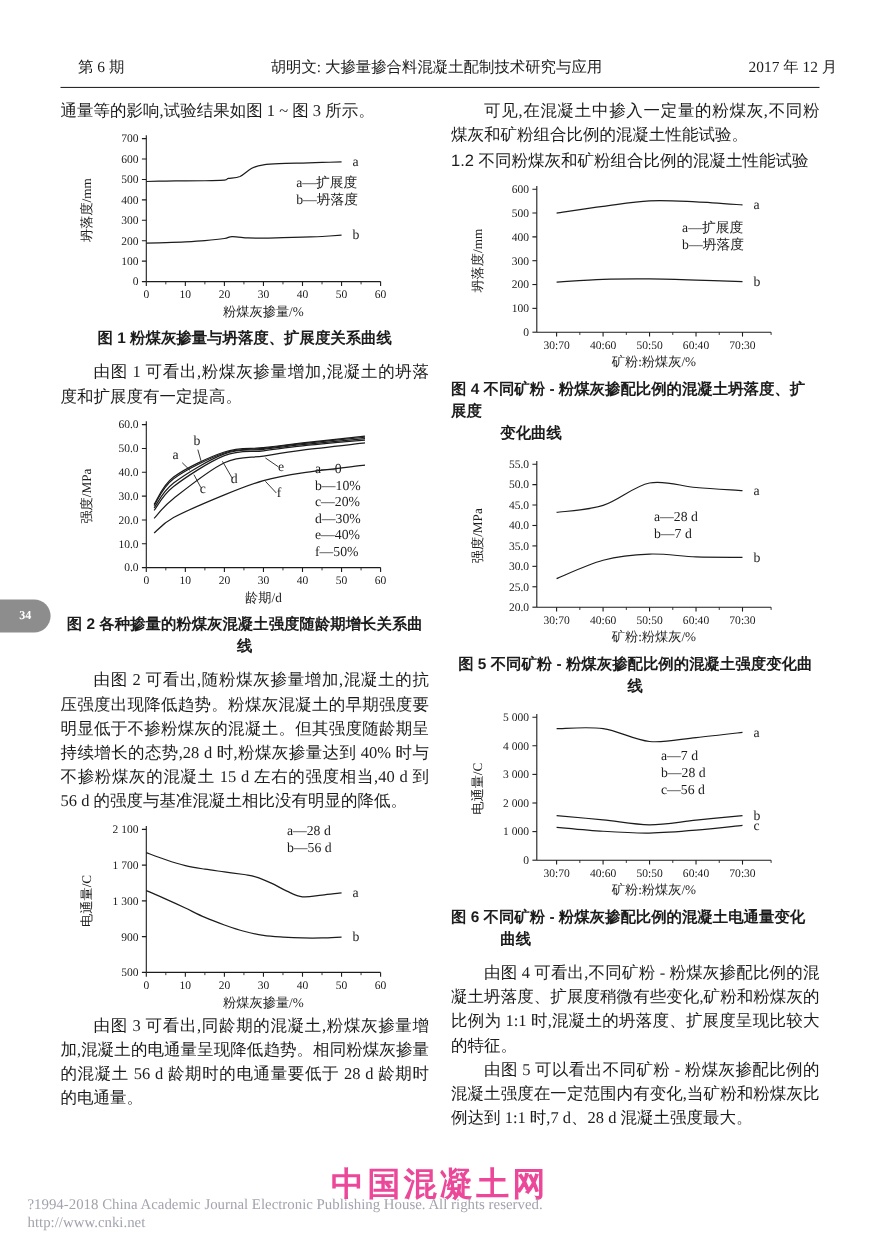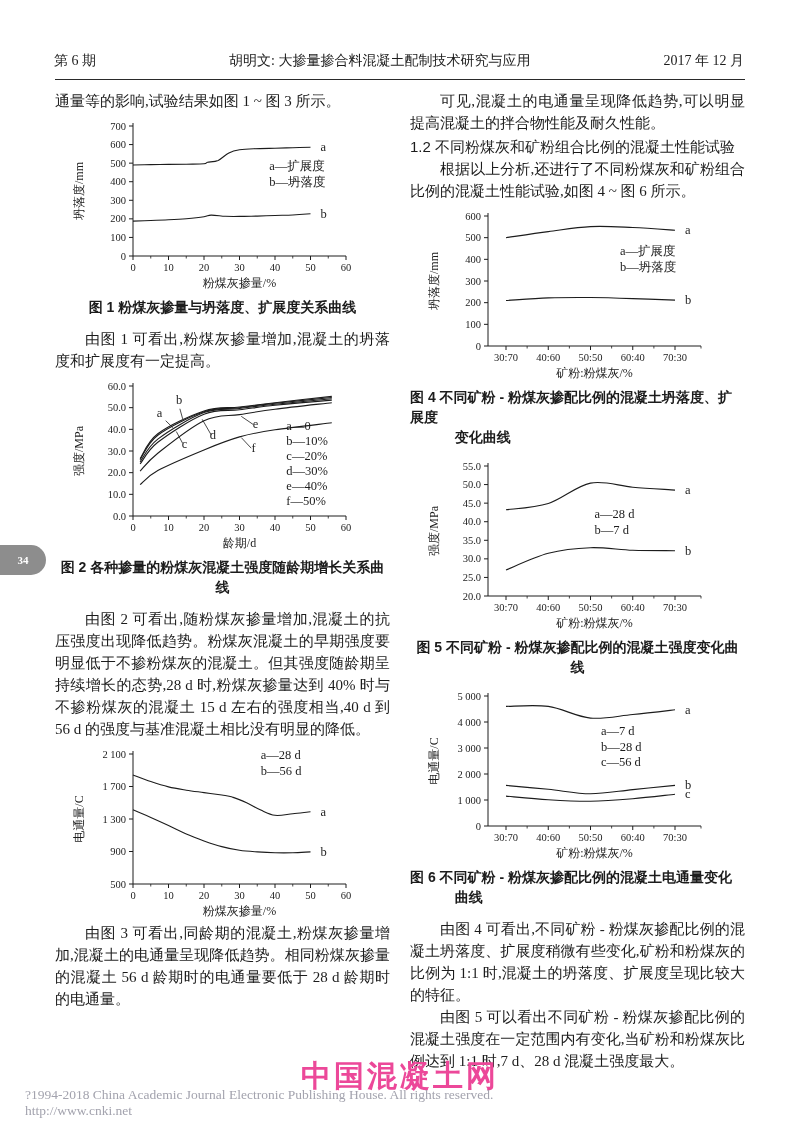--- a/index.html
+++ b/index.html
@@ -1,18 +1,18 @@
 <!DOCTYPE html>
 <html><head>
 <meta charset="utf-8">
 <style>
   html,body{margin:0;padding:0;background:#e8e8e8;}
   .page{position:relative;width:800px;height:1131px;background:#ffffff;overflow:hidden;
         font-family:"Liberation Serif","DejaVu Serif",serif;color:#1c1c1c;}
-  .header{position:absolute;left:54px;top:52px;width:690px;display:flex;justify-content:space-between;
+  .header{position:absolute;left:71px;top:52px;width:690px;display:flex;justify-content:space-between;
           font-size:14px;gap:44px;}
   .header .mid{flex:1;text-align:center;}
   .rule{position:absolute;left:55px;top:79px;width:690px;border-top:1.6px solid #2a2a2a;}
   .badge{position:absolute;left:0;top:545px;width:46px;height:30px;background:#8d8d8d;
          border-radius:0 16px 16px 0;color:#fff;text-align:center;line-height:30px;
          font-weight:bold;font-size:11px;}
   .col{position:absolute;top:90px;width:335px;font-size:15px;line-height:22px;}
   .col-left{left:55px;}
   .col-right{left:410px;}
   p.body{margin:0;text-align:justify;text-indent:2em;}
@@ -205,23 +205,22 @@
         <text x="265.5" y="69.6875" class="slab">a</text>
         <path d="M78.0,63.7C81.0,64.9 89.8,68.7 95.8,71.4C101.7,74.0 107.6,76.7 113.5,79.5C119.4,82.3 125.3,85.5 131.3,88.0C137.2,90.6 143.1,92.8 149.0,94.9C154.9,97.0 160.8,99.1 166.8,100.6C172.7,102.2 178.6,103.4 184.5,104.3C190.4,105.2 196.3,105.5 202.3,105.9C208.2,106.3 214.1,106.6 220.0,106.7C225.9,106.9 231.8,106.9 237.8,106.7C243.7,106.6 252.5,106.0 255.5,105.9" fill="none" stroke="#1c1c1c" stroke-width="1.1"></path>
         <text x="265.5" y="109.90625" class="slab">b</text>
         <text x="205.8" y="13.2" class="slab">a—28 d</text>
         <text x="205.8" y="28.7" class="slab">b—56 d</text>
       </svg>
     <p class="body">由图 3 可看出,同龄期的混凝土,粉煤灰掺量增加,混凝土的电通量呈现降低趋势。相同粉煤灰掺量的混凝土 56 d 龄期时的电通量要低于 28 d 龄期时的电通量。</p>
   </div>
 
   <div class="col col-right">
-    <p class="body">可见,混凝土的电通量呈现降低趋势,可以明显提高混凝土的拌合物性能及耐久性能。</p>
+    <p class="body">可见,在混凝土中掺入一定量的粉煤灰,不同粉煤灰和矿粉组合比例的混凝土性能试验。</p>
     <div class="h2">1.2   不同粉煤灰和矿粉组合比例的混凝土性能试验</div>
-    <p class="body">根据以上分析,还进行了不同粉煤灰和矿粉组合比例的混凝土性能试验,如图 4 ~ 图 6 所示。</p>
     <svg class="chart" viewBox="0 0 335 176" width="335" height="176">
         <line x1="78" y1="5" x2="78" y2="138" stroke="#1c1c1c" stroke-width="1"></line>
         <line x1="78" y1="138" x2="291" y2="138" stroke="#1c1c1c" stroke-width="1"></line>
         <line x1="74" y1="138" x2="78" y2="138" stroke="#1c1c1c" stroke-width="1"></line>
         <text x="71" y="141.5" text-anchor="end" class="tick">0</text>
         <line x1="74" y1="116.33333333333334" x2="78" y2="116.33333333333334" stroke="#1c1c1c" stroke-width="1"></line>
         <text x="71" y="119.83333333333334" text-anchor="end" class="tick">100</text>
         <line x1="74" y1="94.66666666666667" x2="78" y2="94.66666666666667" stroke="#1c1c1c" stroke-width="1"></line>
         <text x="71" y="98.16666666666667" text-anchor="end" class="tick">200</text>
         <line x1="74" y1="73" x2="78" y2="73" stroke="#1c1c1c" stroke-width="1"></line>

